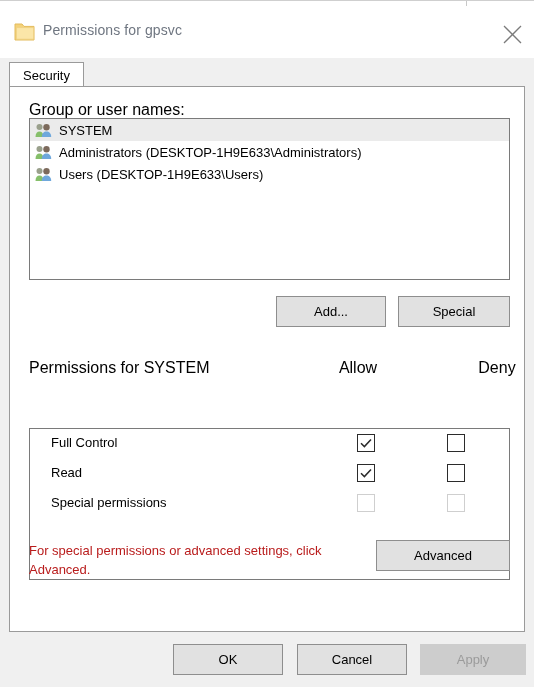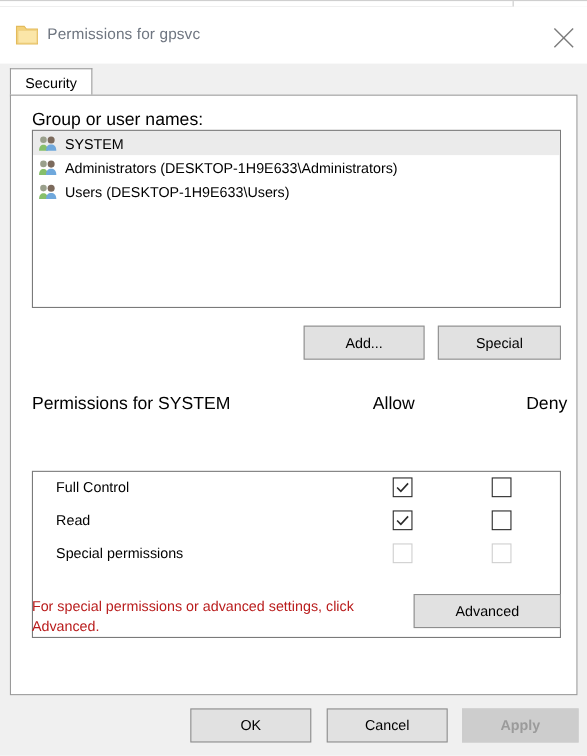--- a/index.html
+++ b/index.html
@@ -157,21 +157,21 @@
     border: 1px solid #8e8e8e;
     box-sizing: border-box;
     font-family: "Liberation Sans", sans-serif;
     font-size: 13px;
     color: #000;
     display: flex;
     align-items: center;
     justify-content: center;
     padding: 5px;
   }
-  .btn.disabled { background: #cdcdcd; border-color: #cdcdcd; color: #9b9b9b; font-weight: bold; }
+  .btn.disabled { background: #cdcdcd; border-color: #cdcdcd; color: #9b9b9b; }
 
   #add-btn    { left: 266px; top: 209px; width: 110px; height: 31px; }
   #remove-btn { left: 388px; top: 209px; width: 112px; height: 31px; }
 
   
   #perm-label  { left: 19px; top: 272px; }
   #allow-label { left: 328px; top: 272px; width:40px; text-align:center; }
   #deny-label  { left: 427px; top: 272px; width:40px; text-align:center;margin-left:40px; }
 
   #perm-box {

